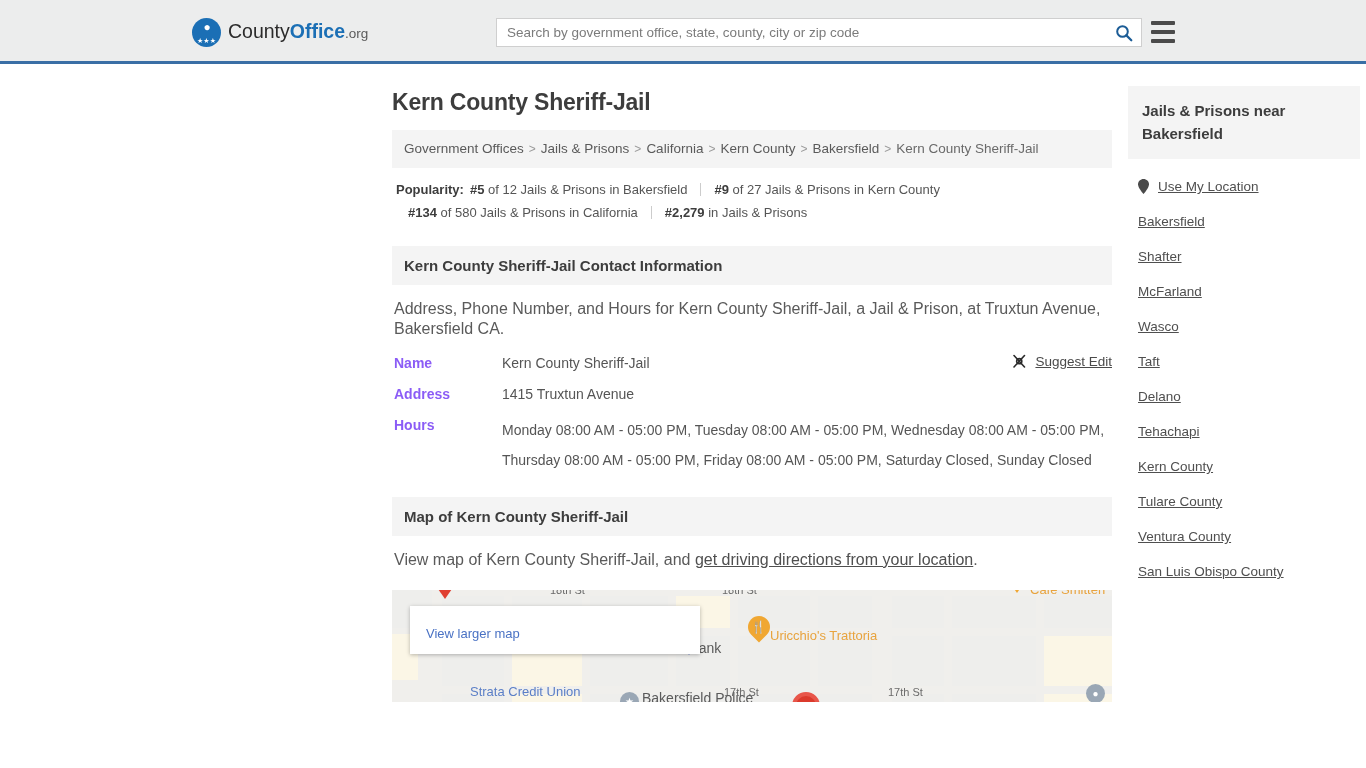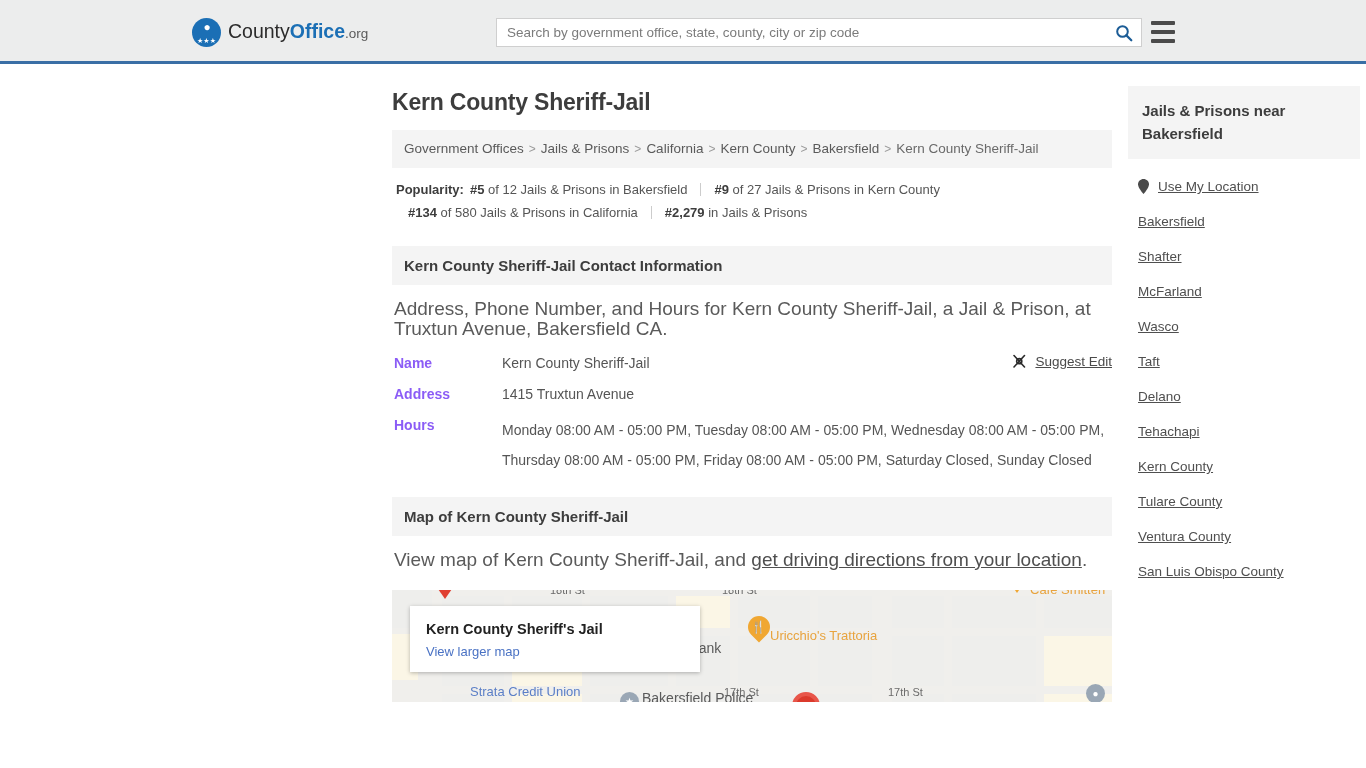--- a/index.html
+++ b/index.html
@@ -178,21 +178,21 @@
   .section-head {
     background: #f4f4f4;
     padding: 11px 12px;
     font-size: 15px;
     font-weight: 700;
     color: #3d3d3d;
     margin-top: 22px;
   }
   .section-desc {
     padding: 14px 2px 8px 2px;
-    font-size: 19px;
+    font-size: 16px;
     line-height: 20px;
     color: #5a5a5a;
     max-width: 718px;
   }
 
   
   .contact-table {
     position: relative;
     padding: 6px 0 0 2px;
   }
@@ -516,21 +516,20 @@
           <div class="poi orange" style="left:638px; top:38px;">Cafe Smitten</div>
 
           <div class="red-dot" style="left:400px; top:148px;"></div>
           <div class="gray-circle" style="left:694px; top:140px;">●</div>
 
           <div class="pin down-tri small" style="left:100px; top:96px;"></div>
           <div class="poi dark" style="left:22px; top:94px; font-size:12px;">C</div>
         </div>
 
         <div class="map-card">
-          <div class="t">Kern County Sheriff's Jail</div>
           <a class="l" href="#">View larger map</a>
         </div>
       </div>
 
     </div>
 
     <div class="col-side">
       <div style="height:22px;"></div>
       <div class="side-head">Jails &amp; Prisons near Bakersfield</div>
 

